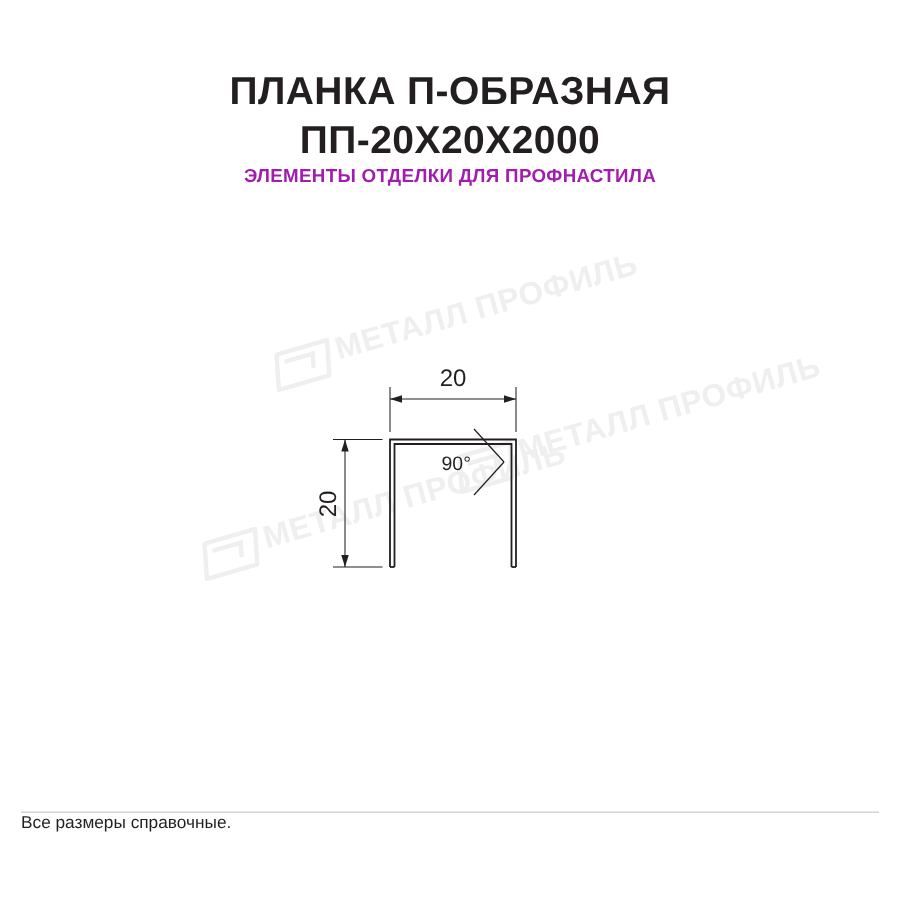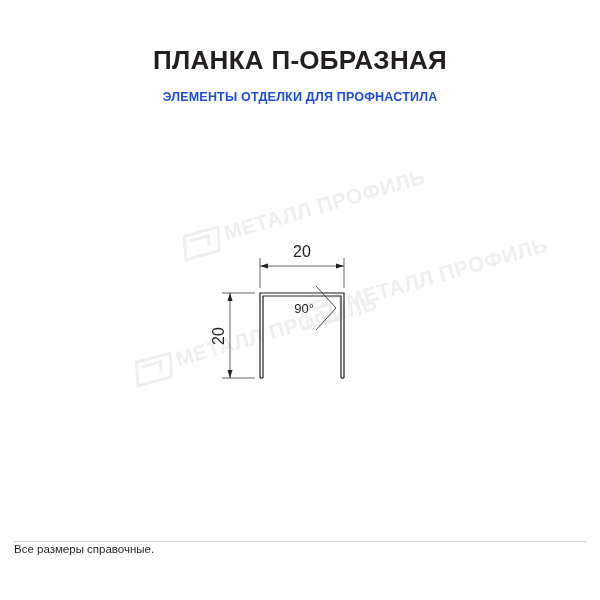--- a/index.html
+++ b/index.html
@@ -31,25 +31,24 @@
     text-align: center;
   }
   .title-1, .title-2 {
     font-size: 26px;
     font-weight: bold;
     letter-spacing: 0.3px;
     line-height: 33px;
     white-space: nowrap;
   }
   .subtitle {
-    margin-top: 13px;
     font-size: 12.5px;
     font-weight: bold;
     letter-spacing: 0.2px;
-    color: #1d4ed8;
+    color: #a21caf;
   }
 
   
   .watermark {
     position: absolute;
     color: #efefef;
     font-weight: bold;
     font-size: 21px;
     letter-spacing: 0.5px;
     white-space: nowrap;
@@ -117,20 +116,21 @@
     color: #231f20;
   }
 </style>
 </head>
 <body>
 
 <div class="page">
 
   <div class="header">
     <div class="title-1">ПЛАНКА П-ОБРАЗНАЯ</div>
+    <div class="title-2">ПП-20Х20Х2000</div>
     <div class="subtitle">ЭЛЕМЕНТЫ ОТДЕЛКИ ДЛЯ ПРОФНАСТИЛА</div>
   </div>
 
   <div class="watermark wm1">
     <span class="wm-row">
       <span class="wm-mark"></span>
       <span>МЕТАЛЛ ПРОФИЛЬ</span>
     </span>
   </div>
   <div class="watermark wm2">

